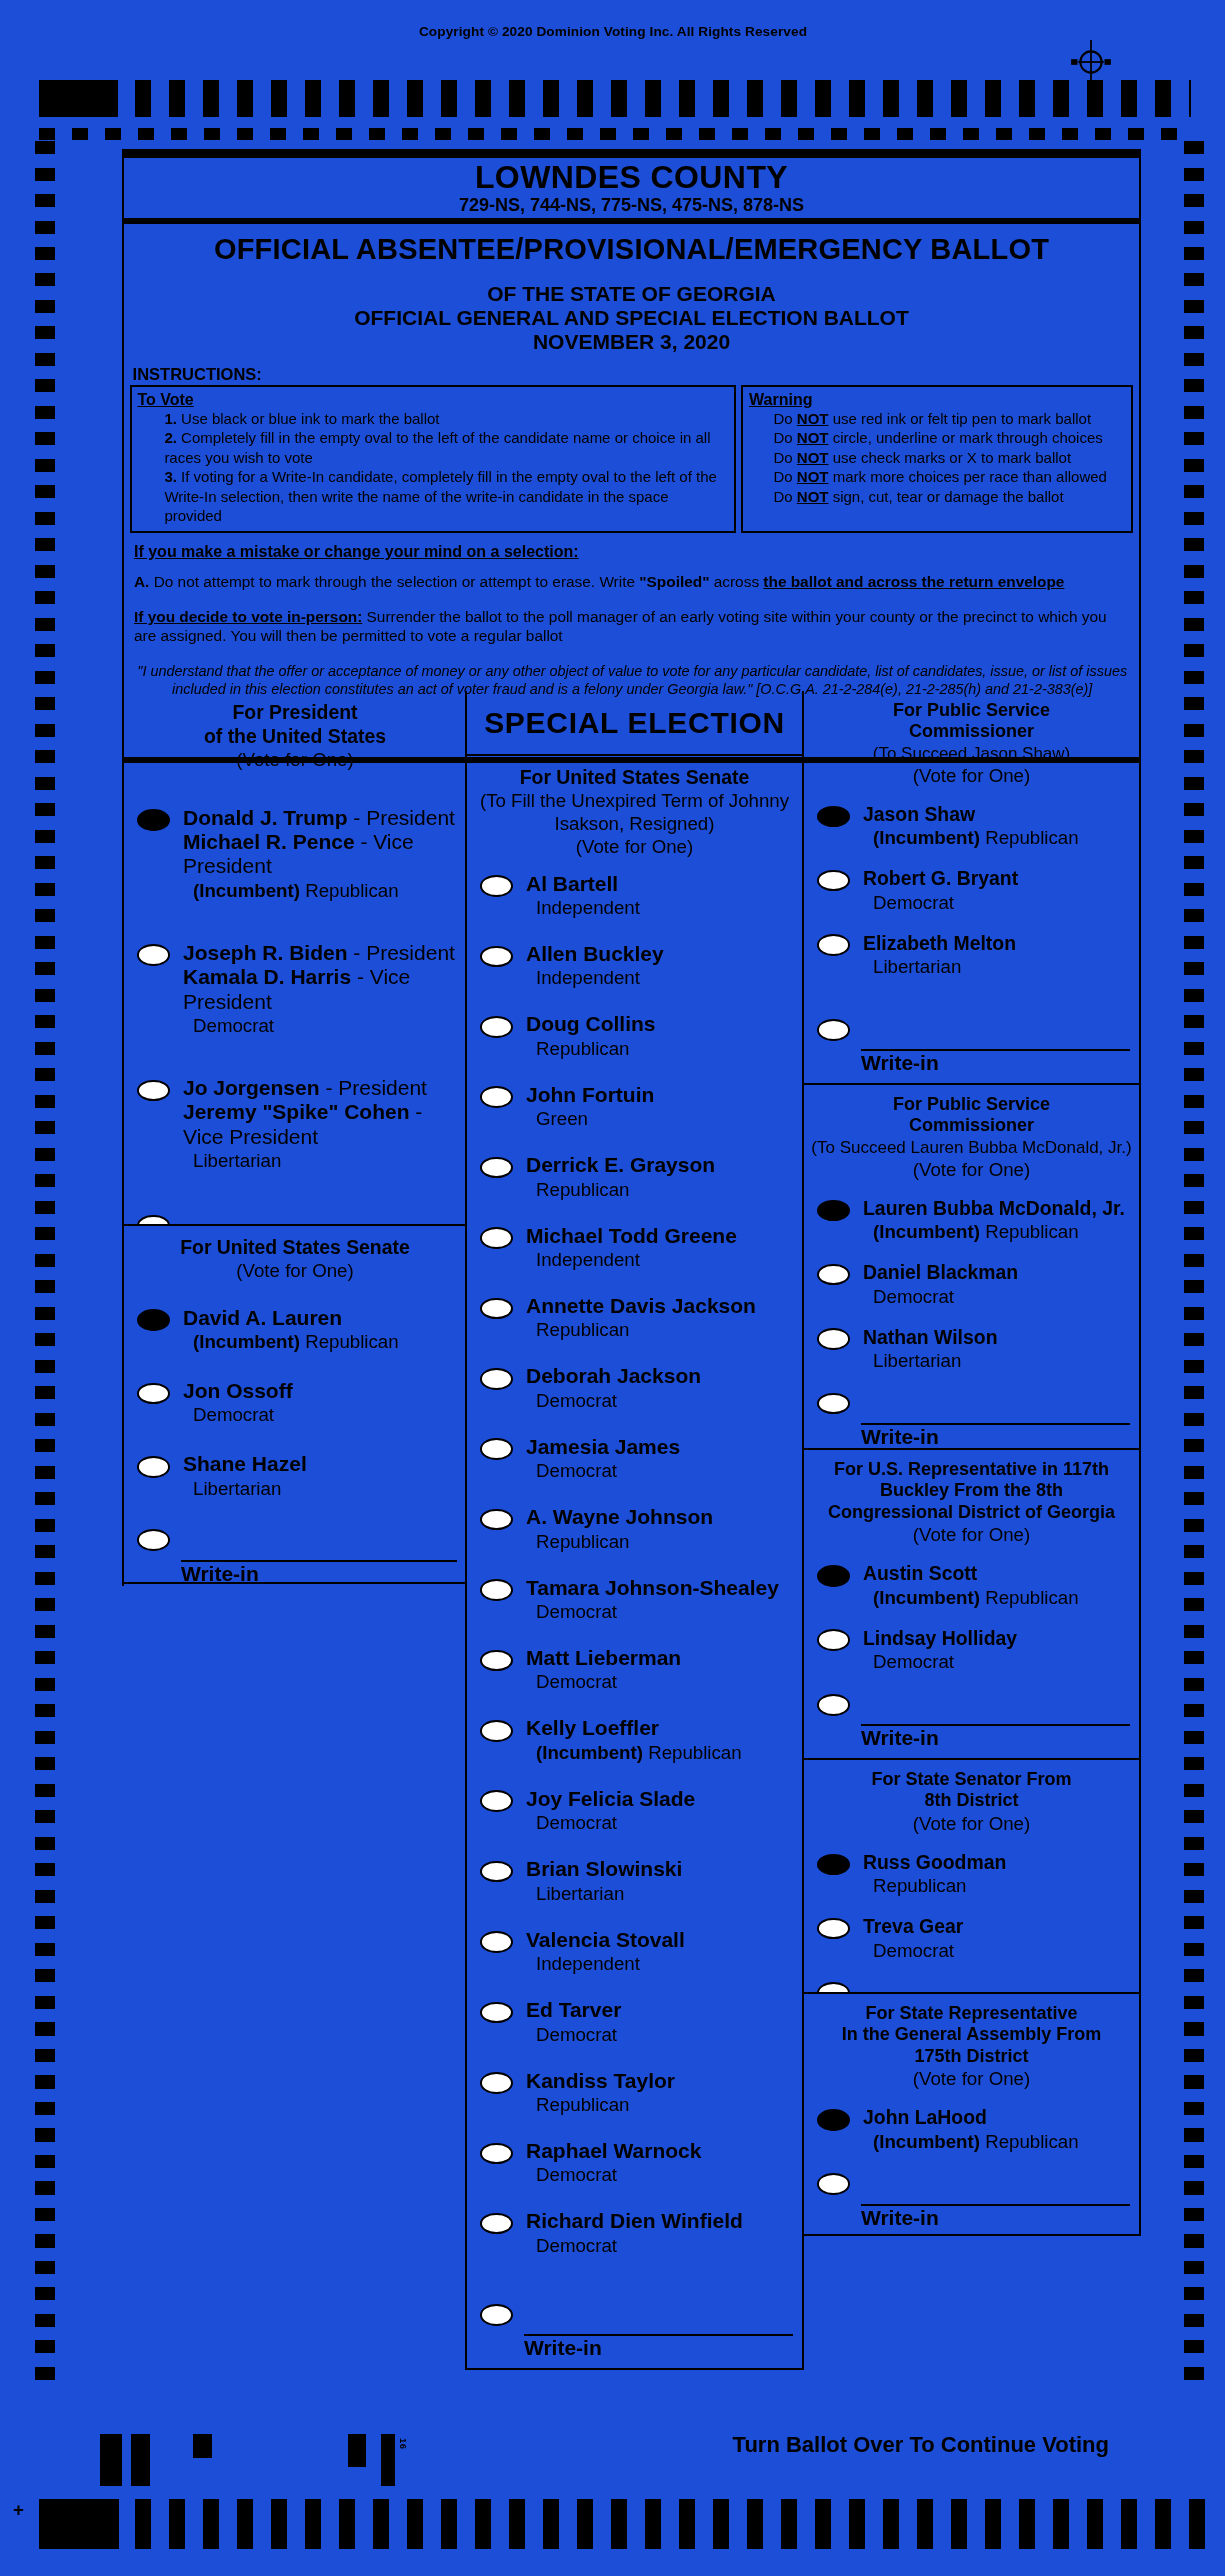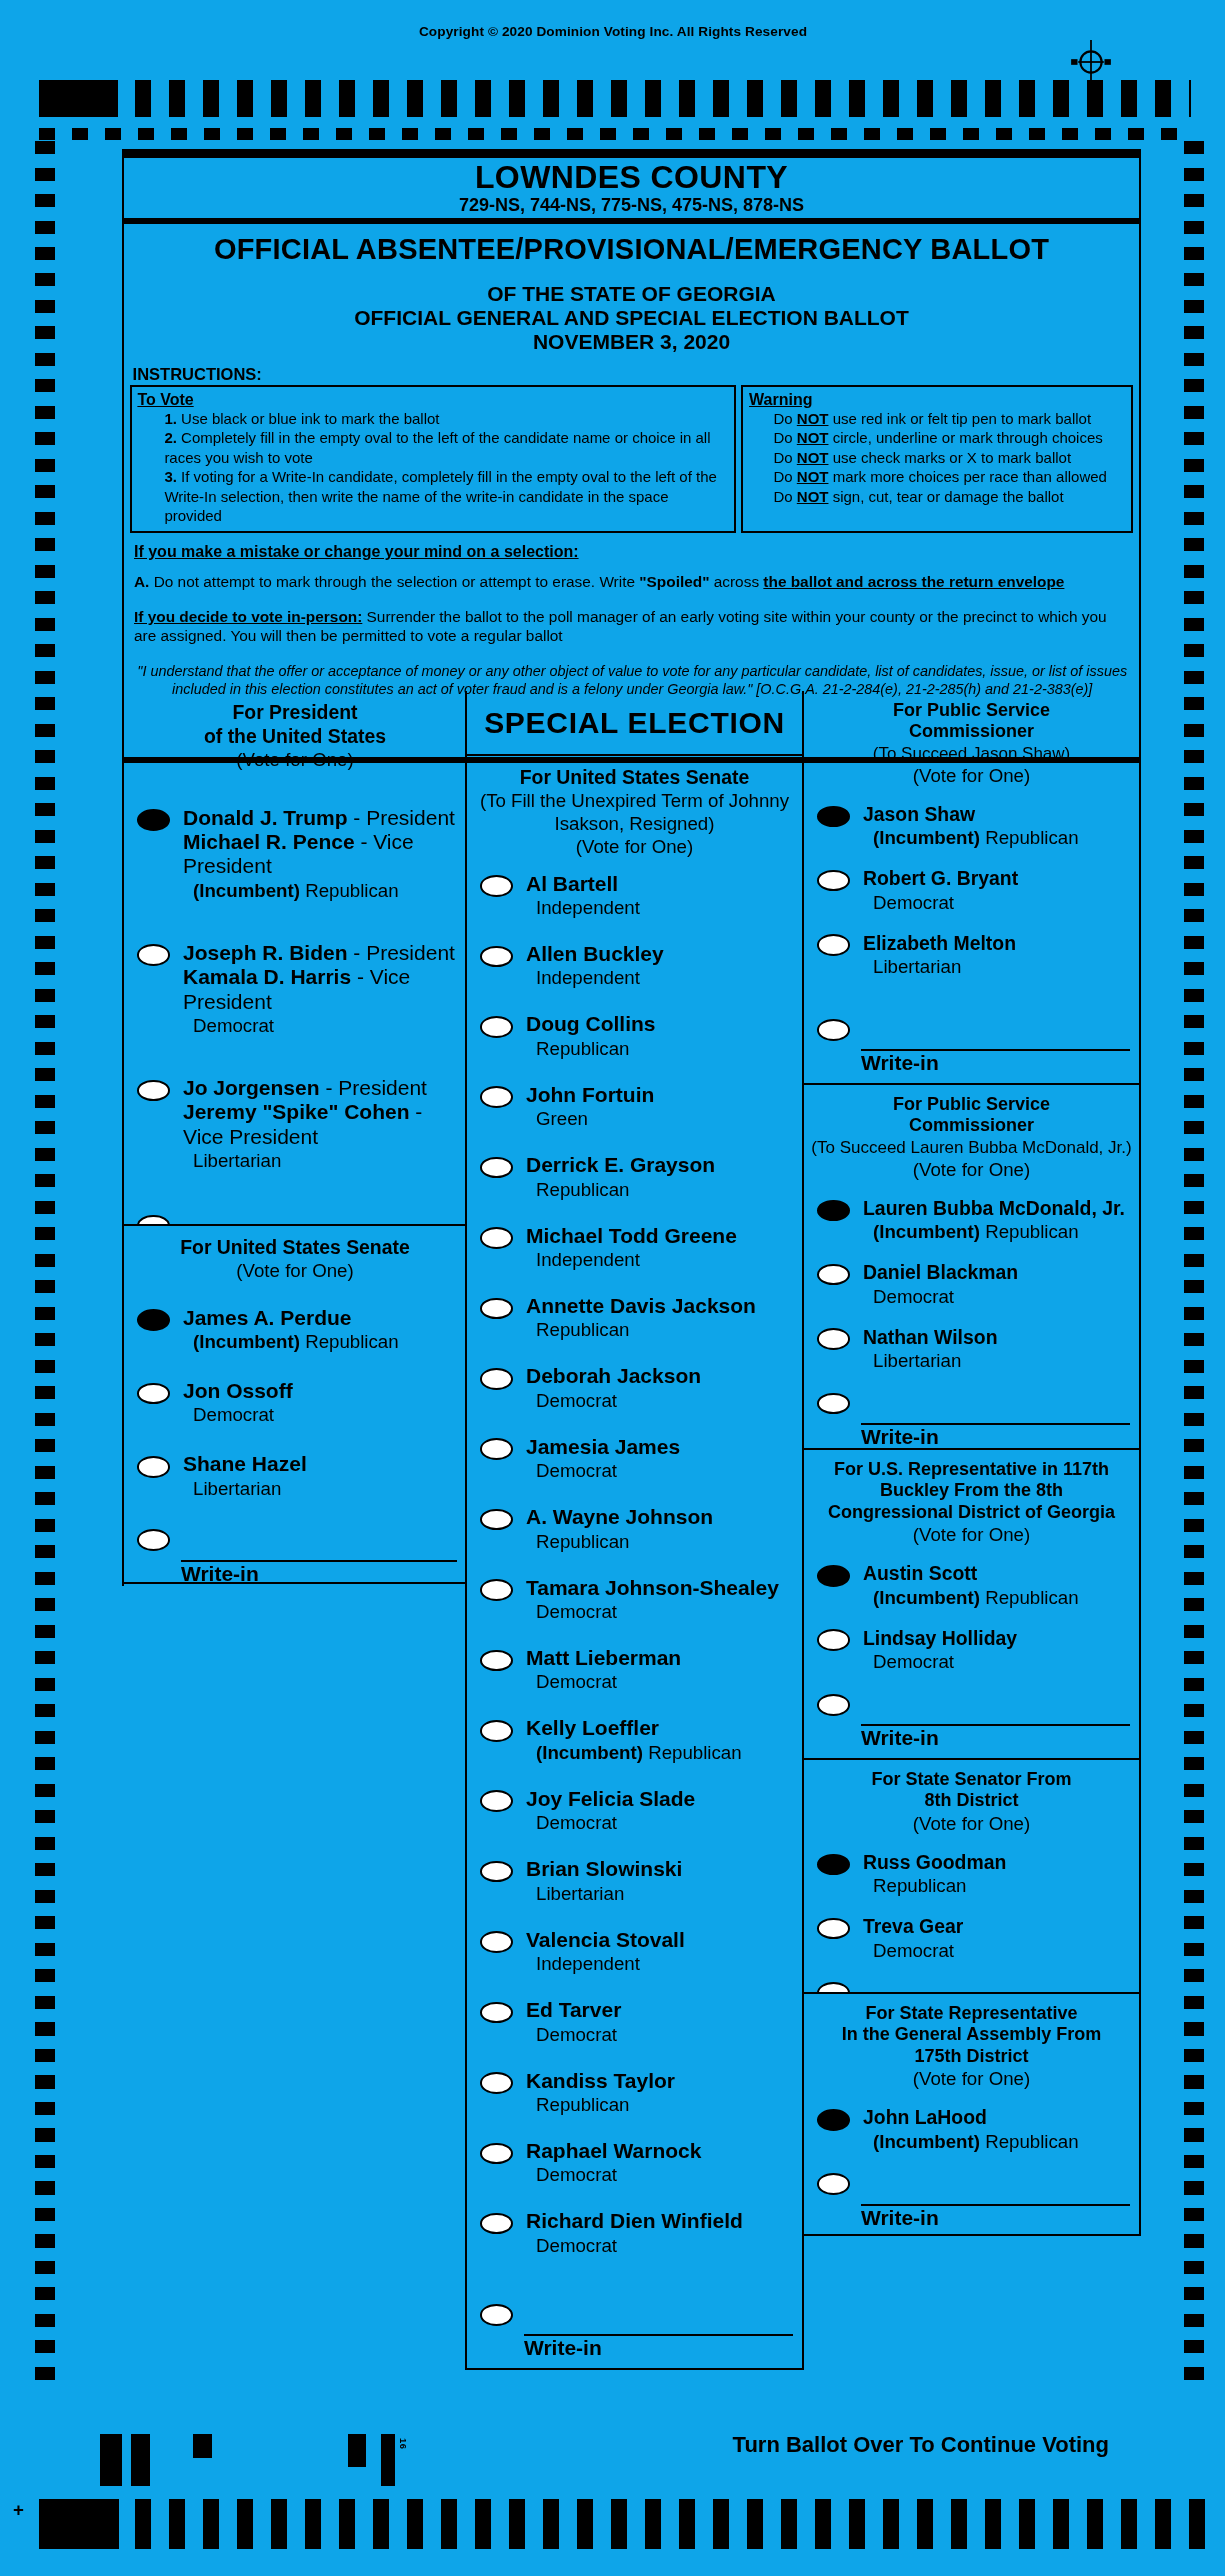--- a/index.html
+++ b/index.html
@@ -1,18 +1,18 @@
 <!DOCTYPE html>
 <html style="font-size:11.5px"><head>
 <meta charset="utf-8">
 <style>
   * { margin:0; padding:0; box-sizing:border-box; }
   html,body { background:#888; }
   .page {
-    position:relative; width:1226px; height:2576px; background:#0ea5e9;
+    position:relative; width:1226px; height:2576px; background:#1d4ed8;
     font-family:"Liberation Sans", sans-serif; color:#000; overflow:hidden;
     margin:0 auto;
   }
   .copyright { position:absolute; top:24.4px; left:0; width:100%; text-align:center;
     font-size:13.6px; font-weight:bold; letter-spacing:0.1px; }
   .crosshair { position:absolute; left:1071px; top:40px; }
   .tm-top-block { position:absolute; left:39px; top:80px; width:79px; height:37px; background:#000; }
   .tm-top { position:absolute; left:135px; top:80px; width:1056px; height:37px;
     background:repeating-linear-gradient(90deg,#000 0 16px,transparent 16px 34px); }
   .tm-top2 { position:absolute; left:39px; top:128px; width:1152px; height:11.5px;
@@ -198,21 +198,21 @@
         </div>
       </section>
     <section class="race r1">
         <div class="race-head">
           <div class="t">For United States Senate</div>
           <div class="v">(Vote for One)</div>
         </div>
         <div class="cand">
           <span class="oval filled"></span>
           <div class="rows">
-            <div class="r name"><b>James A. Perdue</b></div>
+            <div class="r name"><b>David A. Lauren</b></div>
             <div class="r party"><b>(Incumbent)</b><span> Republican</span></div>
           </div>
         </div>
         <div class="cand">
           <span class="oval"></span>
           <div class="rows">
             <div class="r name"><b>Jon Ossoff</b></div>
             <div class="r party"><span>Democrat</span></div>
           </div>
         </div>

